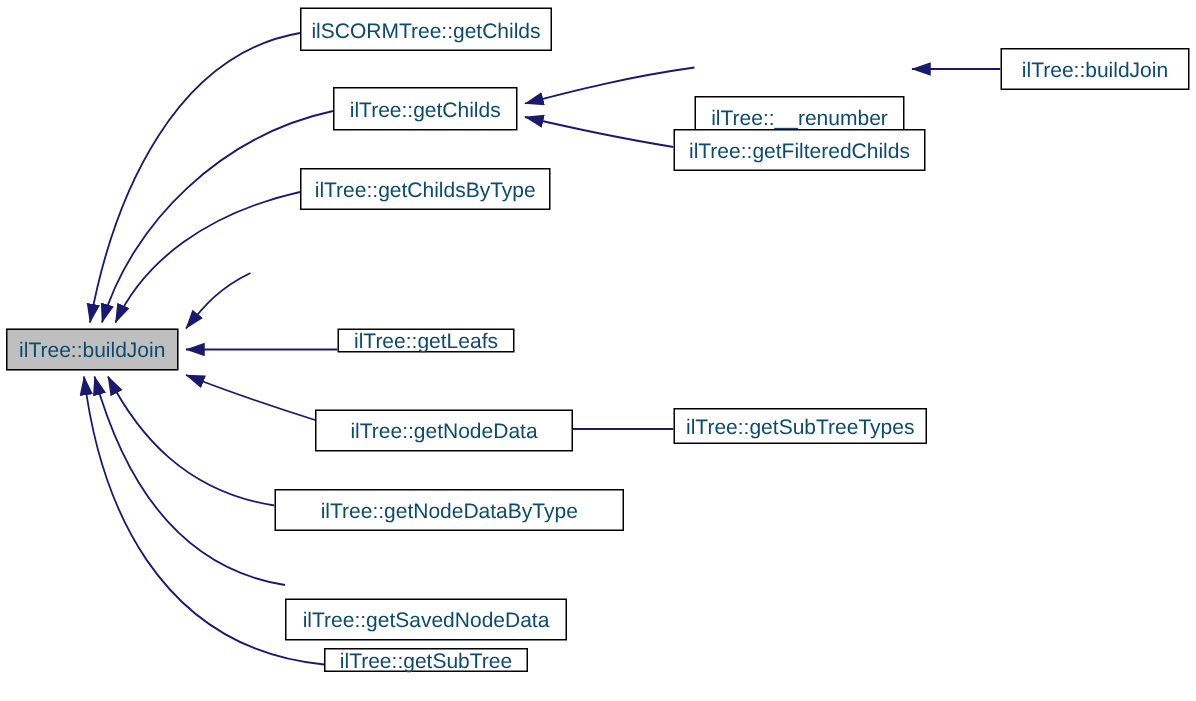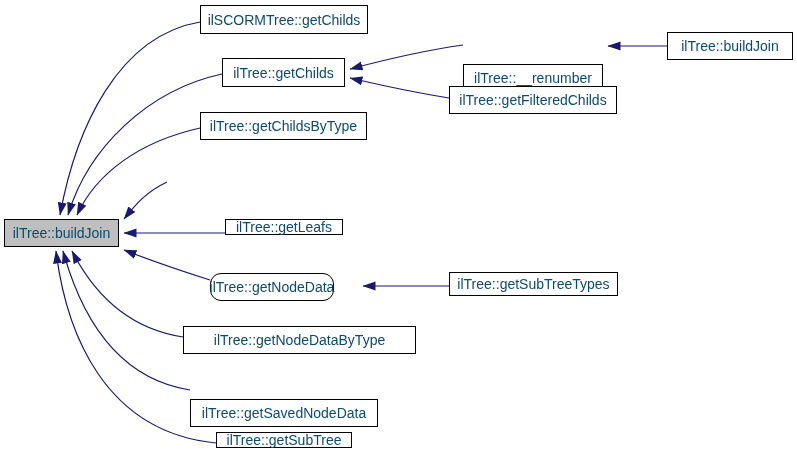--- a/index.html
+++ b/index.html
@@ -93,21 +93,21 @@
 
   <div class="node" style="left:200px; top:112px; width:167px; height:28px;">
     <span class="label">ilTree::getChildsByType</span>
   </div>
 
 
   <div class="node" style="left:225px; top:219px; width:118px; height:16px;">
     <span class="label">ilTree::getLeafs</span>
   </div>
 
-  <div class="node" style="left:210px; top:273px; width:124px; height:28px;border-radius:11px;">
+  <div class="node" style="left:210px; top:273px; width:172px; height:28px;">
     <span class="label">ilTree::getNodeData</span>
   </div>
 
   <div class="node" style="left:183px; top:326px; width:233px; height:28px;">
     <span class="label">ilTree::getNodeDataByType</span>
   </div>
 
   <div class="node" style="left:190px; top:379px; width:188px; height:28px;margin-top:20px;">
     <span class="label">ilTree::getSavedNodeData</span>
   </div>

